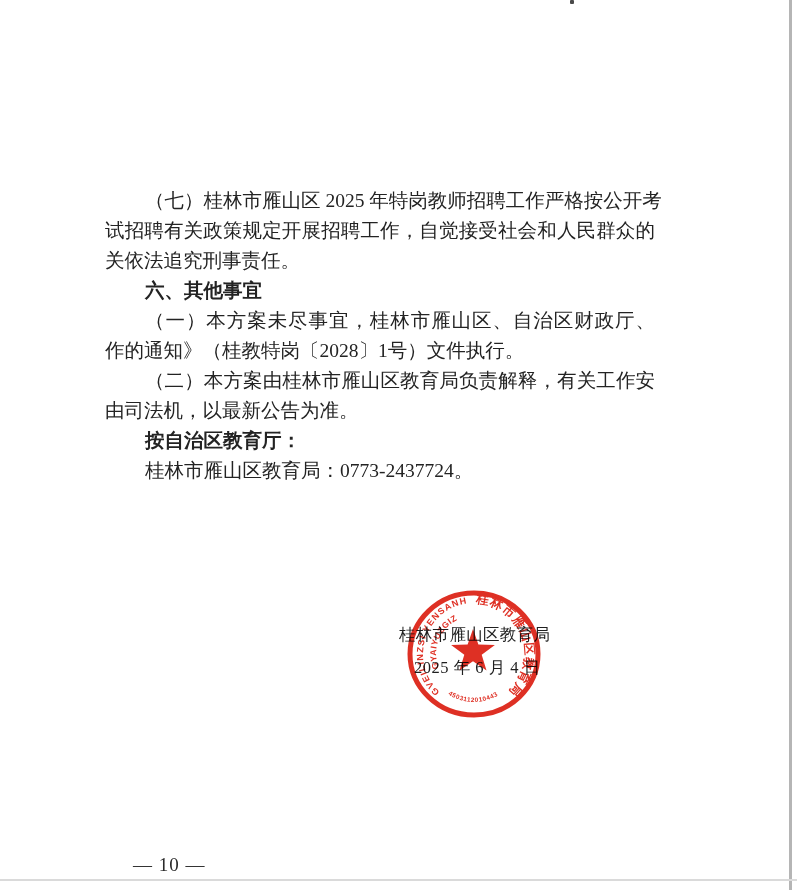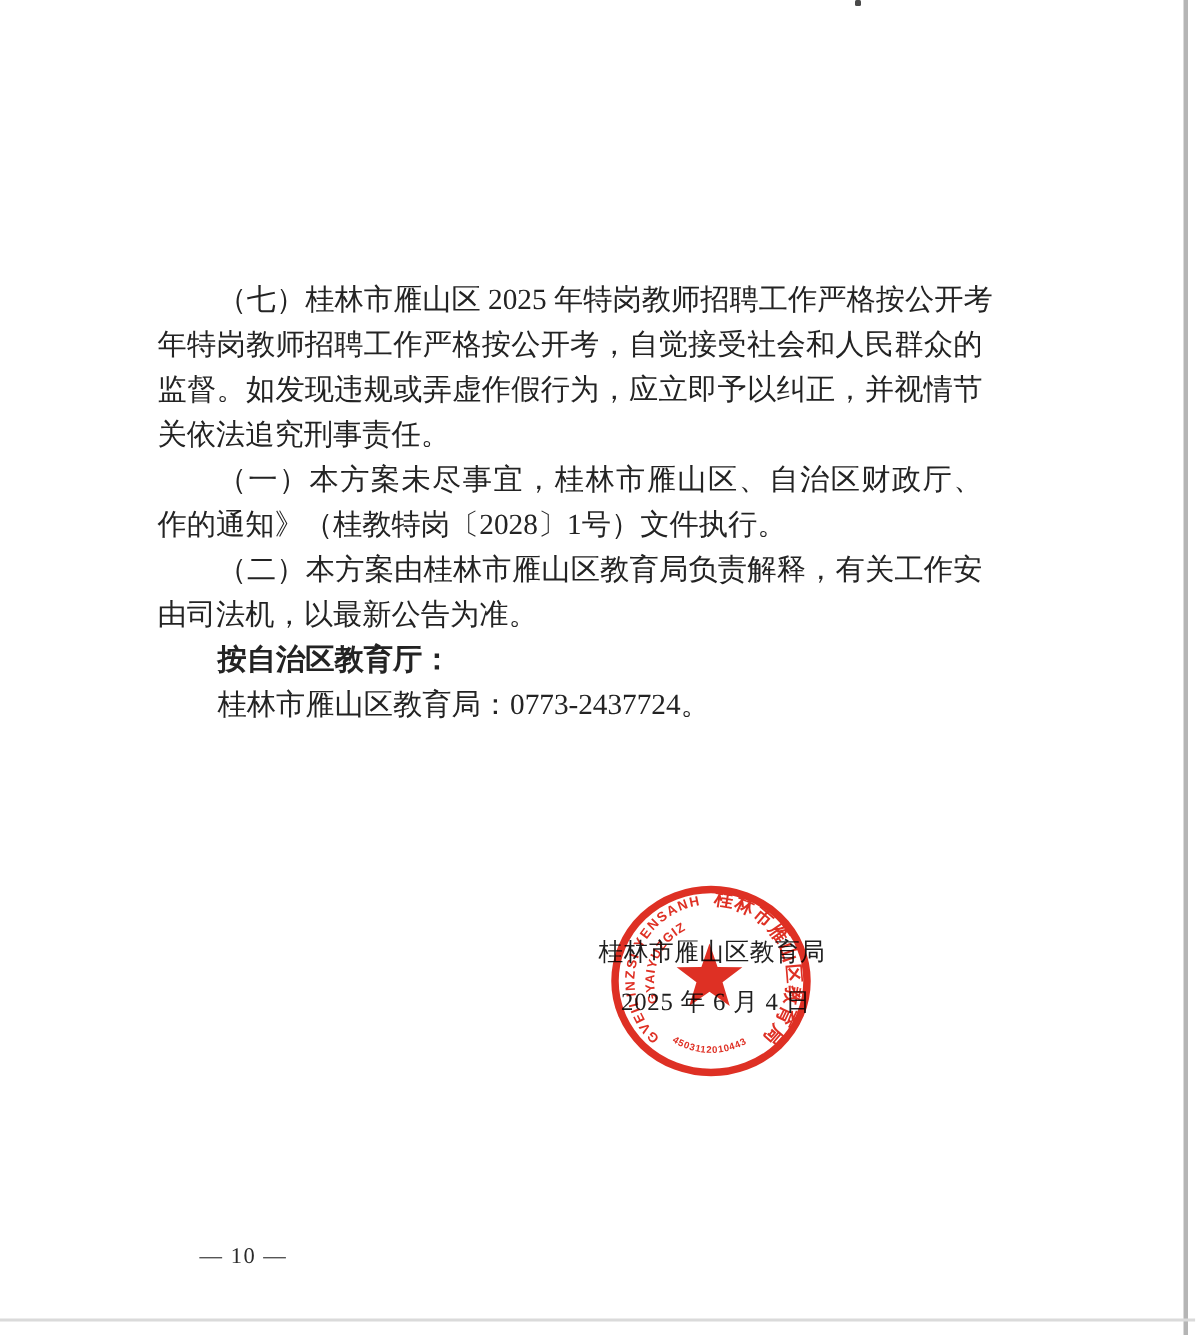--- a/index.html
+++ b/index.html
@@ -49,22 +49,22 @@
   }
   .seal text{fill:var(--seal-color,#dd2418);font-weight:bold;}
   .seal .ring{stroke:var(--seal-color,#dd2418);}
   .seal .star{fill:var(--seal-color,#dd2418);}
   .seal-latin{font-family:"Liberation Sans","DejaVu Sans",sans-serif;font-size:9px;letter-spacing:1.1px;}
   .seal-latin-inner{font-family:"Liberation Sans","DejaVu Sans",sans-serif;font-size:8.5px;letter-spacing:0.6px;}
   .seal-cn{font-family:"Liberation Serif","DejaVu Serif",serif;font-size:12.5px;letter-spacing:1px;}
   .seal-num{font-family:"Liberation Sans","DejaVu Sans",sans-serif;font-size:6.4px;letter-spacing:0.5px;}
   
   .page-number{
-    position:absolute;left:133px;top:830px;
-    font-size:15px;color:#2a2a2a;letter-spacing:1px;
+    position:absolute;left:133px;top:854px;
+    font-size:19px;color:#2a2a2a;letter-spacing:1px;
     white-space:nowrap;
   }
   
   .scan-edge-right{
     position:absolute;left:789px;top:0;width:3px;height:890px;
     background:#b5b5b5;z-index:4;
   }
   .scan-edge-bottom{
     position:absolute;left:0;top:879px;width:797px;height:2px;
     background:#dadada;z-index:4;
@@ -74,24 +74,24 @@
     background:#4a4a4a;border-radius:1px;z-index:4;
   }
 </style>
 </head>
 <body>
 
 <div class="page">
 
   <div class="textblock">
     <div class="line fill indent">（七）桂林市雁山区 2025 年特岗教师招聘工作严格按公开考</div>
-    <div class="line fill">年特岗教师招聘工作严格按公开考，自觉接受社会和人民群众的</div>
-    <div class="line fill">监督。如发现违规或弄虚作假行为，应立即予以纠正，并视情节</div>
+    <div class="line fill">试招聘有关政策规定开展招聘工作，自觉接受社会和人民群众的</div>
     <div class="line end">关依法追究刑事责任。</div>
 
+    <div class="line end indent bold">六、其他事宜</div>
 
     <div class="line fill indent">（一）本方案未尽事宜，桂林市雁山区、自治区财政厅、</div>
     <div class="line end">作的通知》（桂教特岗〔2028〕1号）文件执行。</div>
 
     <div class="line fill indent">（二）本方案由桂林市雁山区教育局负责解释，有关工作安</div>
     <div class="line end">由司法机，以最新公告为准。</div>
 
     <div class="line end indent bold">按自治区教育厅：</div>
     <div class="line end indent">桂林市雁山区教育局：0773-2437724。</div>
   </div>

